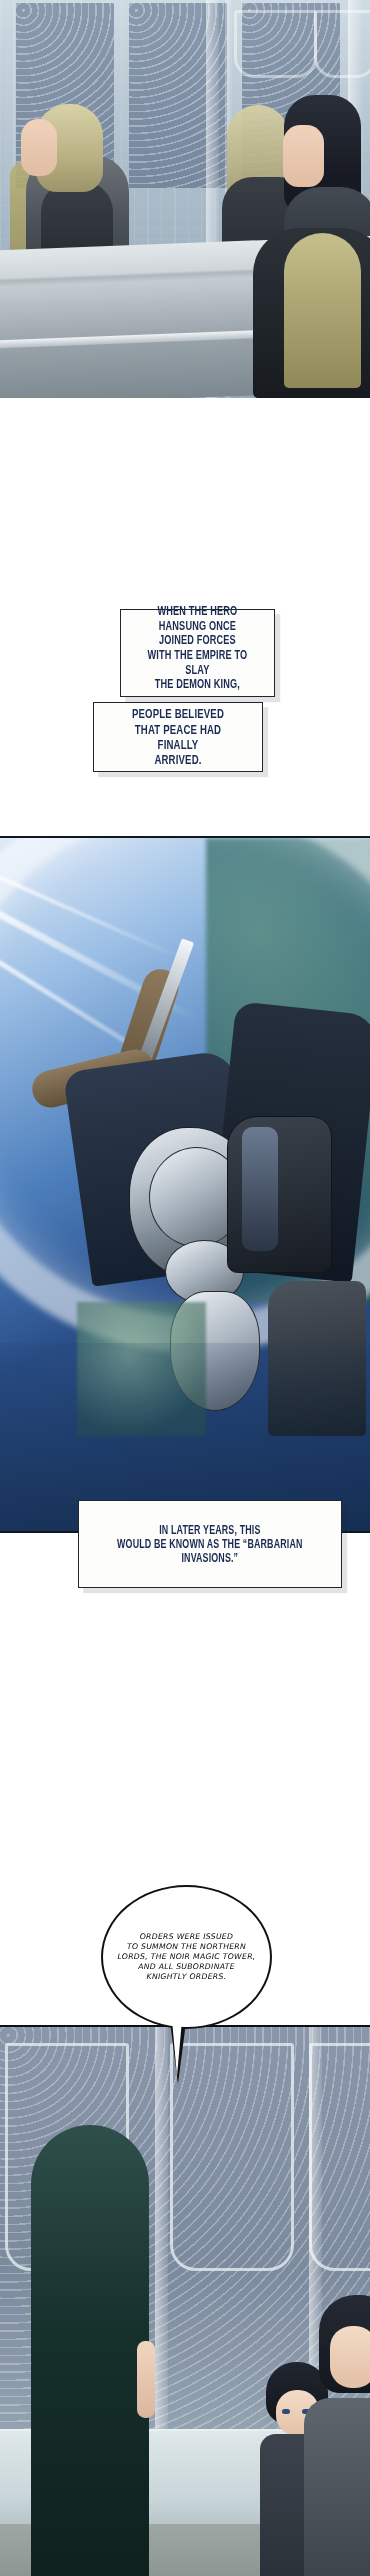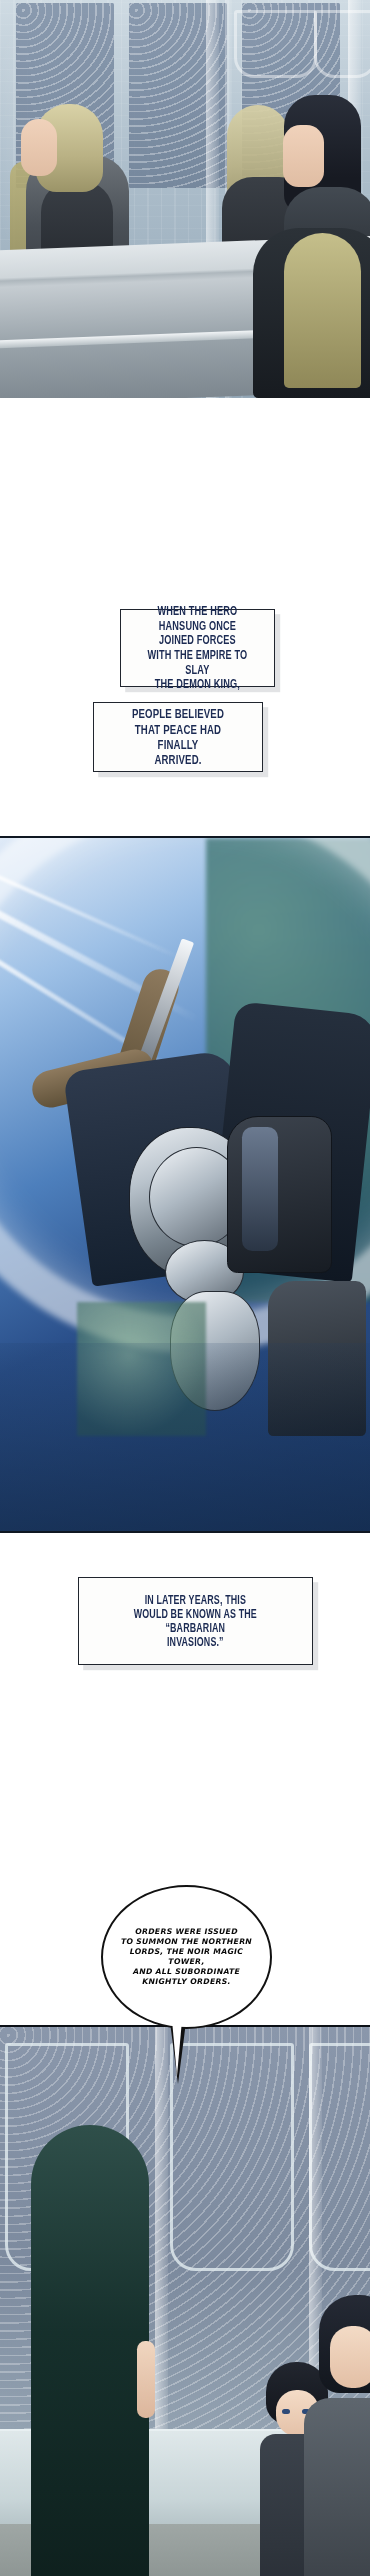--- a/index.html
+++ b/index.html
@@ -239,21 +239,21 @@
     border-radius:50%;
     display:flex;
     align-items:center;
     justify-content:center;
     text-align:center;
     box-sizing:border-box;
     z-index:60;
   }
   .bubble .bub-txt{
     font-family:"DejaVu Sans", sans-serif;
-    font-weight:700;
+    font-weight:400;
     font-style:italic;
     color:#080808;
     white-space:pre-line;
     line-height:1.3;
     letter-spacing:0.3px;
   }
   .tail{
     position:absolute;
     width:0;height:0;
     z-index:59;
@@ -299,21 +299,21 @@
 
     <div class="table-top"></div>
     <div style="position:absolute;left:-10.3px;right:-10.3px;bottom:57px;height:8.2px;background:linear-gradient(180deg,#f1f4f6,#b7c0c5);transform:skewY(-2.2deg);"></div>
 
     <div class="chair" style="right:-15.5px;bottom:0;width:134px;height:170px;"></div>
     <div class="throne-gold" style="right:10.3px;bottom:10.3px;width:77px;height:155px;background:linear-gradient(180deg,#c5bf8b,#8f8858);border-radius:41px 41px 5.2px 5.2px;"></div>
   </div>
 
   <div class="gap" style="top:398px;height:437px;"></div>
 
-  <div class="caption" id="cap-hero" style="left:120px; top:609px; width:155px; height:78px; padding:4.1px;">
+  <div class="caption" id="cap-hero" style="left:120px; top:609px; width:155px; height:88px; padding:4.1px;align-items:flex-end;">
     <div class="cap-txt" style="font-size:12.4px;">WHEN THE HERO
 HANSUNG ONCE JOINED FORCES
 WITH THE EMPIRE TO SLAY
 THE DEMON KING,</div>
   </div>
 
   <div class="caption" id="cap-peace" style="left:93px; top:702px; width:170px; height:70px; padding:15px;">
     <div class="cap-txt" style="font-size:13px;">PEOPLE BELIEVED
 THAT PEACE HAD FINALLY
 ARRIVED.</div>
@@ -340,21 +340,21 @@
     <div style="position:absolute;left:227px;top:278px;width:103px;height:155px;background:linear-gradient(170deg,#3b424c,#171c23);border:1.5px solid #11151b;border-radius:31px 20.6px 10.3px 10.3px;"></div>
     <div style="position:absolute;left:242px;top:289px;width:36px;height:124px;background:linear-gradient(180deg,#6b7a90,#2a3545);border-radius:10.3px;"></div>
 
     <div class="armor-plate" style="left:170px;top:453px;width:88px;height:118px;border-radius:40% 40% 50% 50%;"></div>
     <div style="position:absolute;left:268px;top:443px;width:98px;height:155px;background:linear-gradient(170deg,#4b535d,#1c2127);border-radius:26px 10.3px 5.2px 5.2px;"></div>
     <div style="position:absolute;left:77px;top:464px;width:129px;height:134px;background:radial-gradient(ellipse at 40% 40%, rgba(140,180,150,.75), rgba(50,100,80,.55) 70%);filter:blur(1.5px);"></div>
     <div style="position:absolute;left:0;top:505px;right:0;height:188px;background:linear-gradient(180deg,rgba(30,60,100,.15),rgba(15,35,60,.55));"></div>
   </div>
 
 
-  <div class="caption" id="cap-barbarian" style="left:78px; top:1577px; width:235px; height:88px; padding:5.2px;">
+  <div class="caption" id="cap-barbarian" style="left:78px; top:1500px; width:264px; height:88px; padding:5.2px;">
     <div class="cap-txt" style="font-size:12px;">IN LATER YEARS, THIS
 WOULD BE KNOWN AS THE “BARBARIAN
 INVASIONS.”</div>
   </div>
 
   <div class="gap" style="top:1677px;height:348px;"></div>
 
   <div class="panel" id="panel-throne">
     <div class="throne-wall"></div>
     <div class="throne-frame" style="left:5.2px;top:15.5px;"></div>

